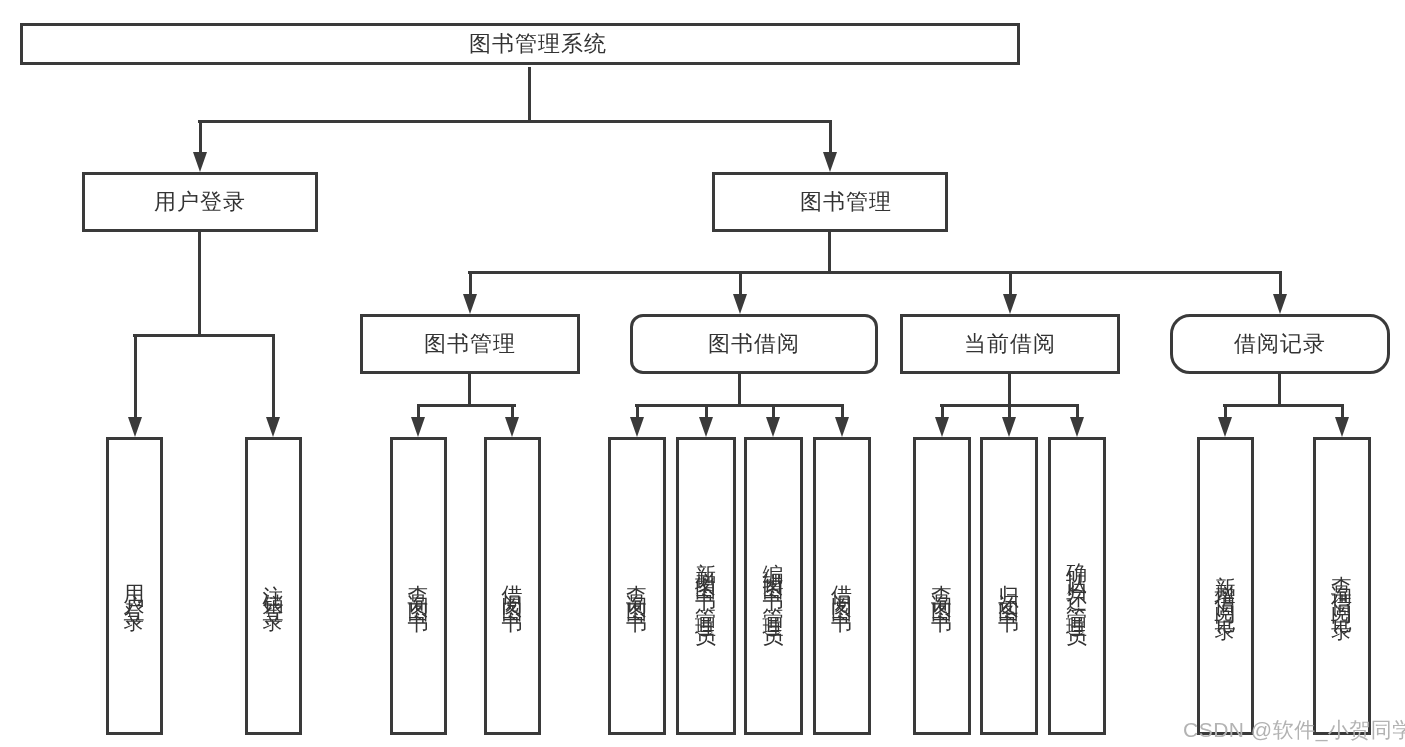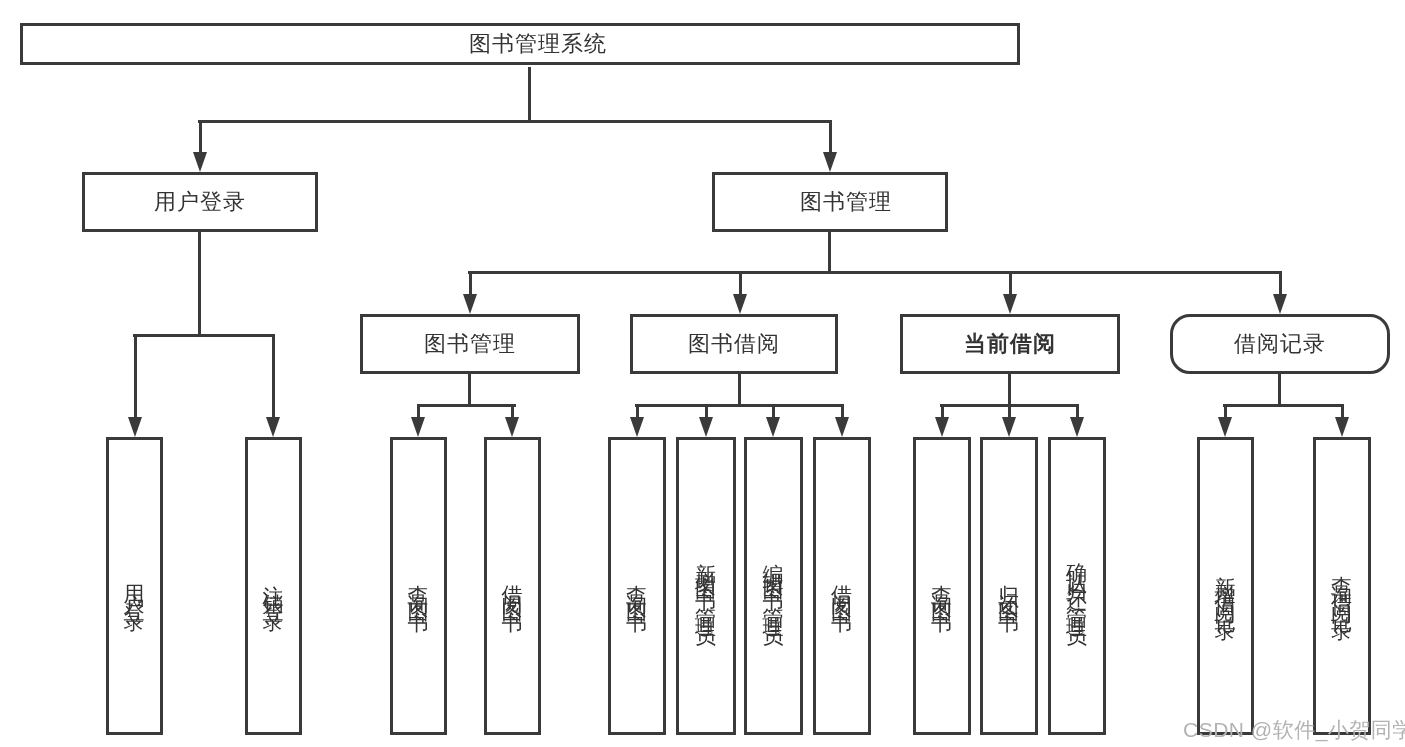--- a/index.html
+++ b/index.html
@@ -83,24 +83,24 @@
   <div class="vl" style="left:828px;top:232px;height:41px;"></div>
   <div class="hl" style="left:468px;top:271px;width:814px;"></div>
   <div class="ar" style="left:463px;top:273px;height:41px;"></div>
   <div class="ar" style="left:733px;top:273px;height:41px;"></div>
   <div class="ar" style="left:1003px;top:273px;height:41px;"></div>
   <div class="ar" style="left:1273px;top:273px;height:41px;"></div>
 
   <div class="box h" style="left:360px;top:314px;width:220px;height:60px;">
     <span>图书管理</span>
   </div>
-  <div class="box h" style="left:630px;top:314px;width:208px;height:60px;">
+  <div class="box h" style="left:630px;top:314px;width:248px;height:60px;border-radius:13px;">
     <span>图书借阅</span>
   </div>
-  <div class="box h" style="left:900px;top:314px;width:220px;height:60px;font-weight:bold;">
+  <div class="box h" style="left:900px;top:314px;width:220px;height:60px;">
     <span>当前借阅</span>
   </div>
   <div class="box h" style="left:1170px;top:314px;width:220px;height:60px;border-radius:20px;">
     <span>借阅记录</span>
   </div>
 
   <div class="vl" style="left:468px;top:374px;height:32px;"></div>
   <div class="hl" style="left:417px;top:404px;width:99px;"></div>
   <div class="ar" style="left:411px;top:406px;height:31px;"></div>
   <div class="ar" style="left:505px;top:406px;height:31px;"></div>

